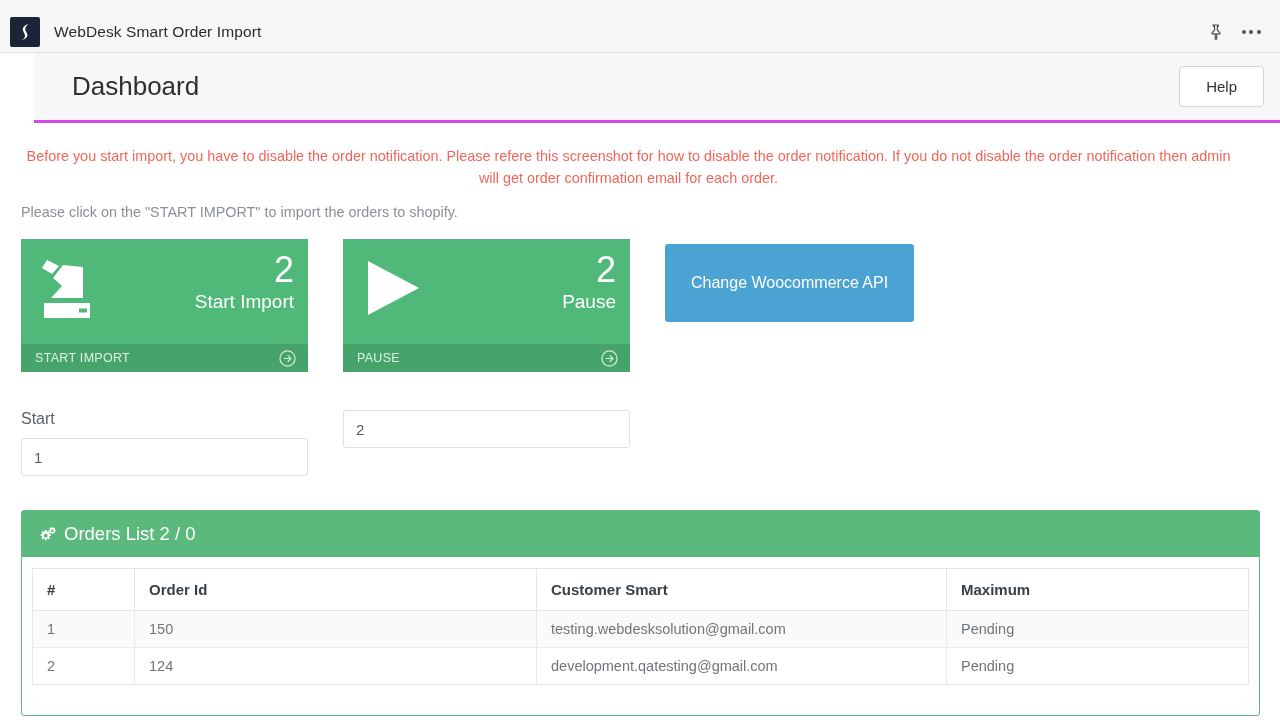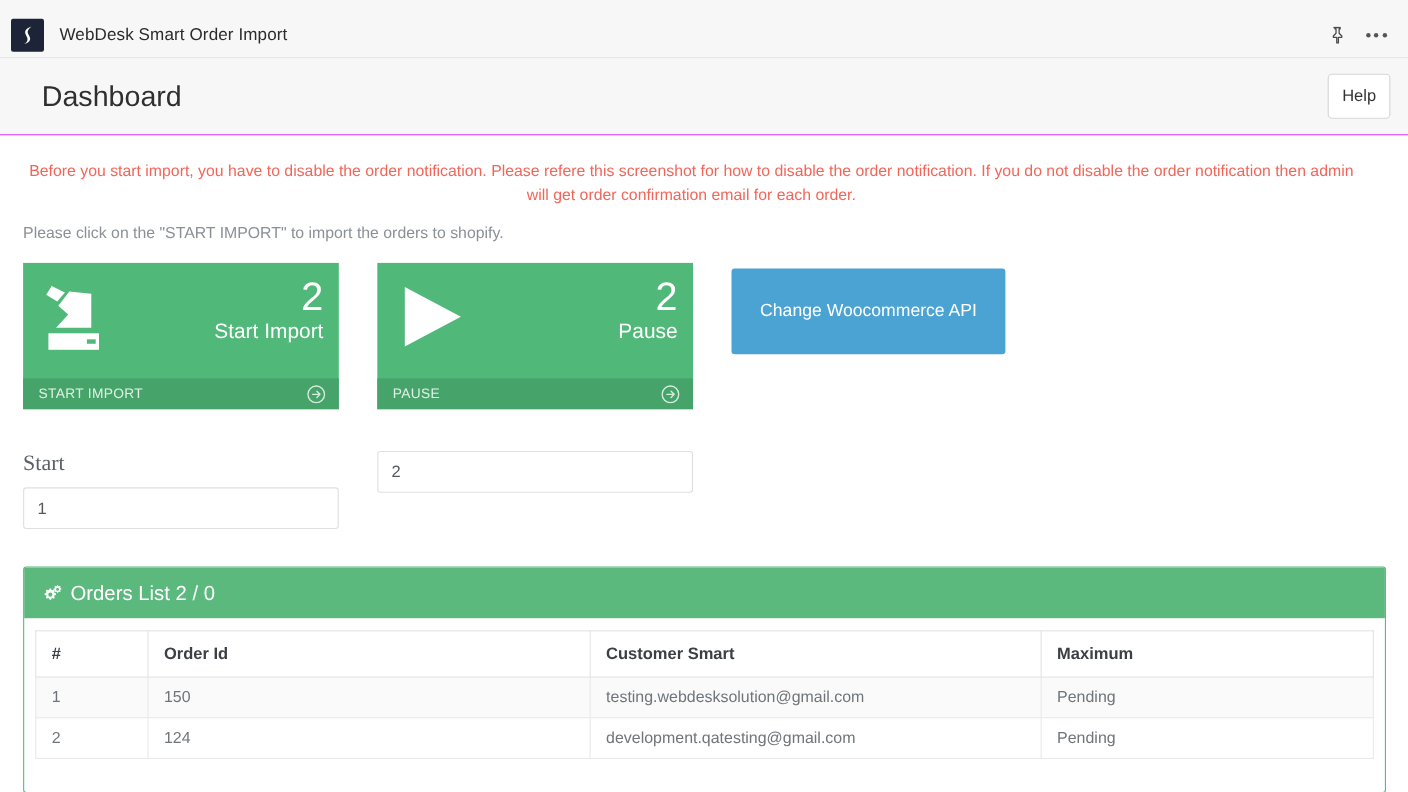--- a/index.html
+++ b/index.html
@@ -42,37 +42,38 @@
     cursor: pointer;
   }
   .appbar-icon.dots { margin-left: 6px; letter-spacing: 1px; }
   .dots-glyph { display:flex; gap:3.5px; }
   .dots-glyph i { width:4px; height:4px; border-radius:50%; background:#555; display:block; }
 
   
   .pagehead {
     height: 70px;
     background: #f7f7f7;
-    border-bottom: 1px solid #d946ef;
+    border-bottom: 3px solid #d946ef;
     display: flex;
     align-items: center;
     padding: 0 16px 0 38px;
+    margin-left: 34px;
   }
   .pagehead h1 {
     margin: 0;
     font-size: 26px;
     font-weight: 400;
     color: #2f2f2f;
   }
   .pagehead-spacer { flex: 1 1 auto; }
   .help-btn {
     background: #ffffff;
     border: 1px solid #d5d5d5;
     border-radius: 4px;
-    padding: 11px 12px;
+    padding: 11px 26px;
     font-size: 15px;
     color: #333;
     cursor: pointer;
     font-family: "Liberation Sans", sans-serif;
   }
 
   
   .content { padding: 22px 20px 0 21px; }
 
   .notice {
@@ -139,24 +140,23 @@
     margin-top: 5px;
     font-family: "Liberation Sans", sans-serif;
     text-align: right;
   }
 
   
   .fields-row { display: flex; margin-top: 38px; }
   .field-group { width: 287px; margin-right: 35px; }
   .field-label {
     display: block;
-    font-size: 20px;
+    font-size: 16px;
     color: #5b6166;
     margin-bottom: 10px;
-    font-family: Liberation Serif, serif;
   }
   .field-input {
     width: 100%;
     height: 38px;
     border: 1px solid #dfdfdf;
     border-radius: 3px;
     padding: 0 12px;
     font-size: 15px;
     color: #55595c;
     background: #fff;

